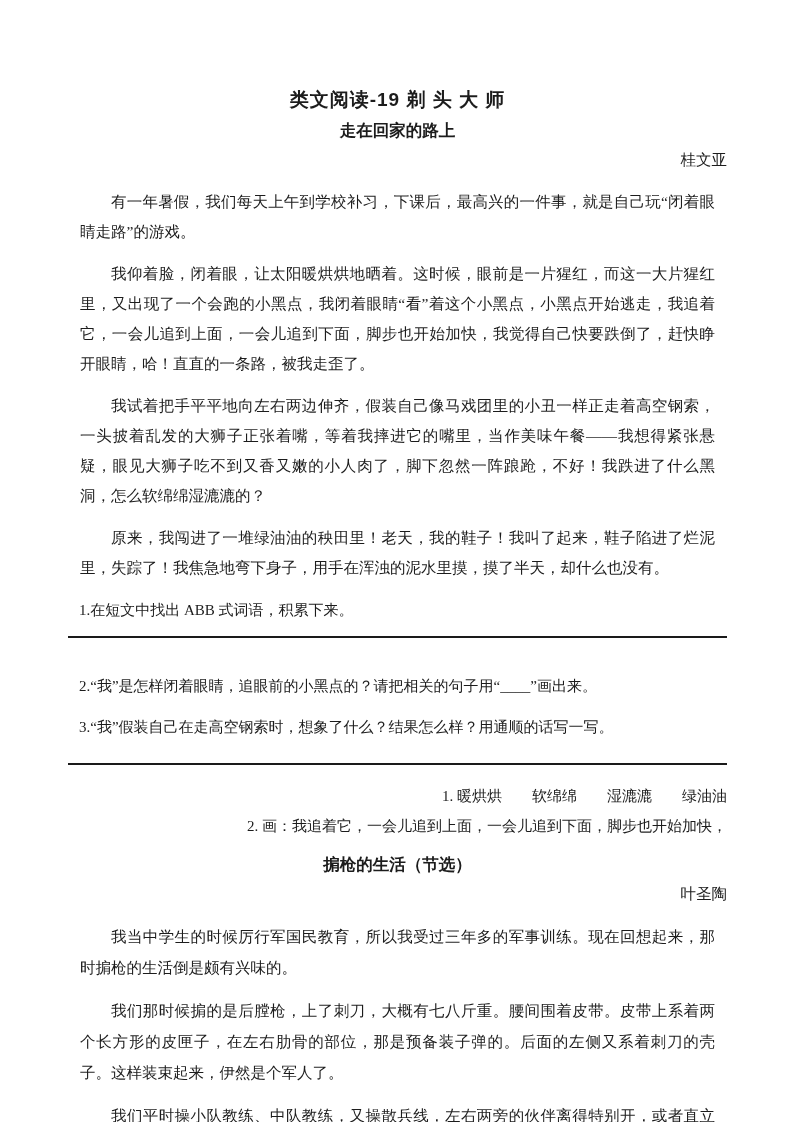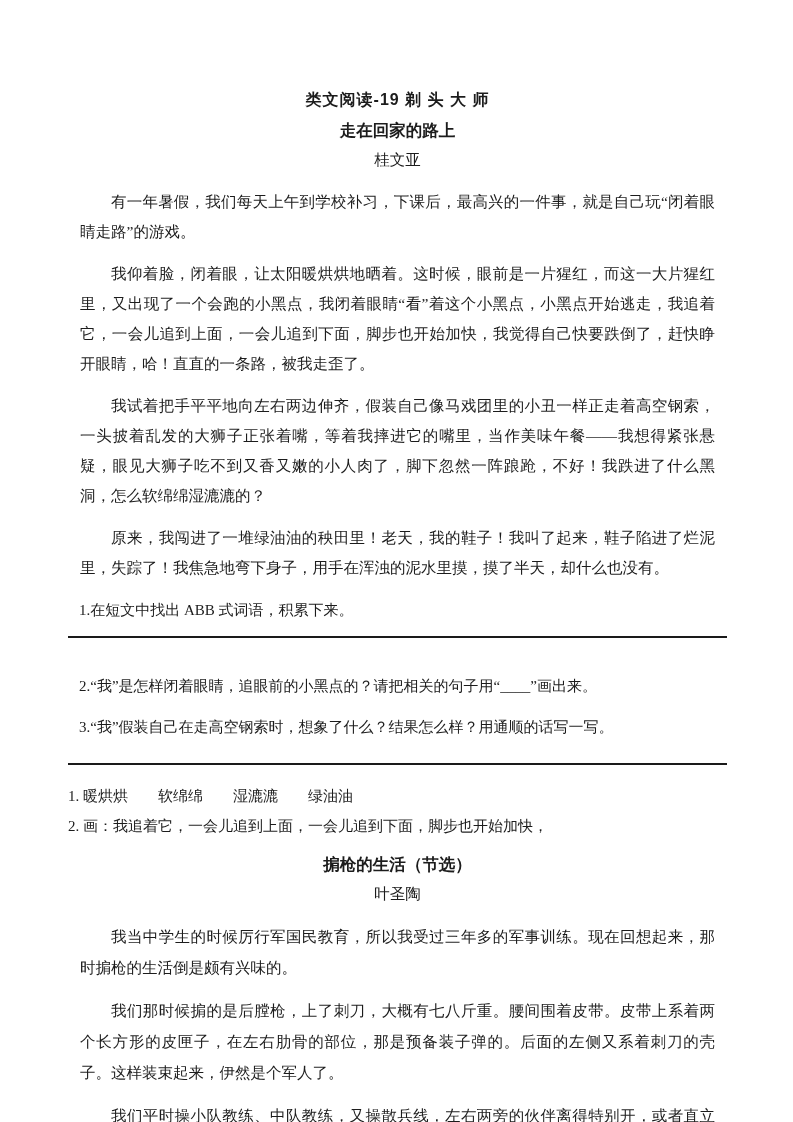--- a/index.html
+++ b/index.html
@@ -18,36 +18,36 @@
   }
   .content {
     position: absolute;
     left: 68px;
     top: 85px;
     width: 659px;
   }
   .doc-title {
     font-family: "Liberation Sans", sans-serif;
     font-weight: bold;
-    font-size: 16px;
+    font-size: 19px;
     line-height: 30px;
     text-align: center;
     letter-spacing: 1px;
   }
   .sec-title {
     font-family: Liberation Sans, sans-serif;
     font-weight: bold;
     font-size: 16.5px;
     line-height: 30px;
     text-align: center;
   }
   .author {
     font-size: 15.5px;
     line-height: 30px;
-    text-align: center;
+    text-align: right;
   }
   .para {
     margin: 12px;
     font-size: 15.5px;
     line-height: 30px;
     text-align: justify;
     text-indent: 2em;
   }
   .sec2 .para { line-height: 31px; }
   .question-line {
@@ -57,20 +57,21 @@
     text-align: left;
   }
   .qbox {
     margin-top: 6px;
     border-top: 2px solid #1a1a1a;
     border-bottom: 2px solid #1a1a1a;
     padding: 22px 0 10px 0;
   }
   .answers {
     padding-top: 16px;
+    text-align: right;
   }
   .answer-line {
     margin: 0;
     font-size: 15px;
     line-height: 30px;
   }
   .sec2-title { margin-top: 8px; }
   .wavy {
     text-decoration-line: underline;
     text-decoration-style: wavy;

